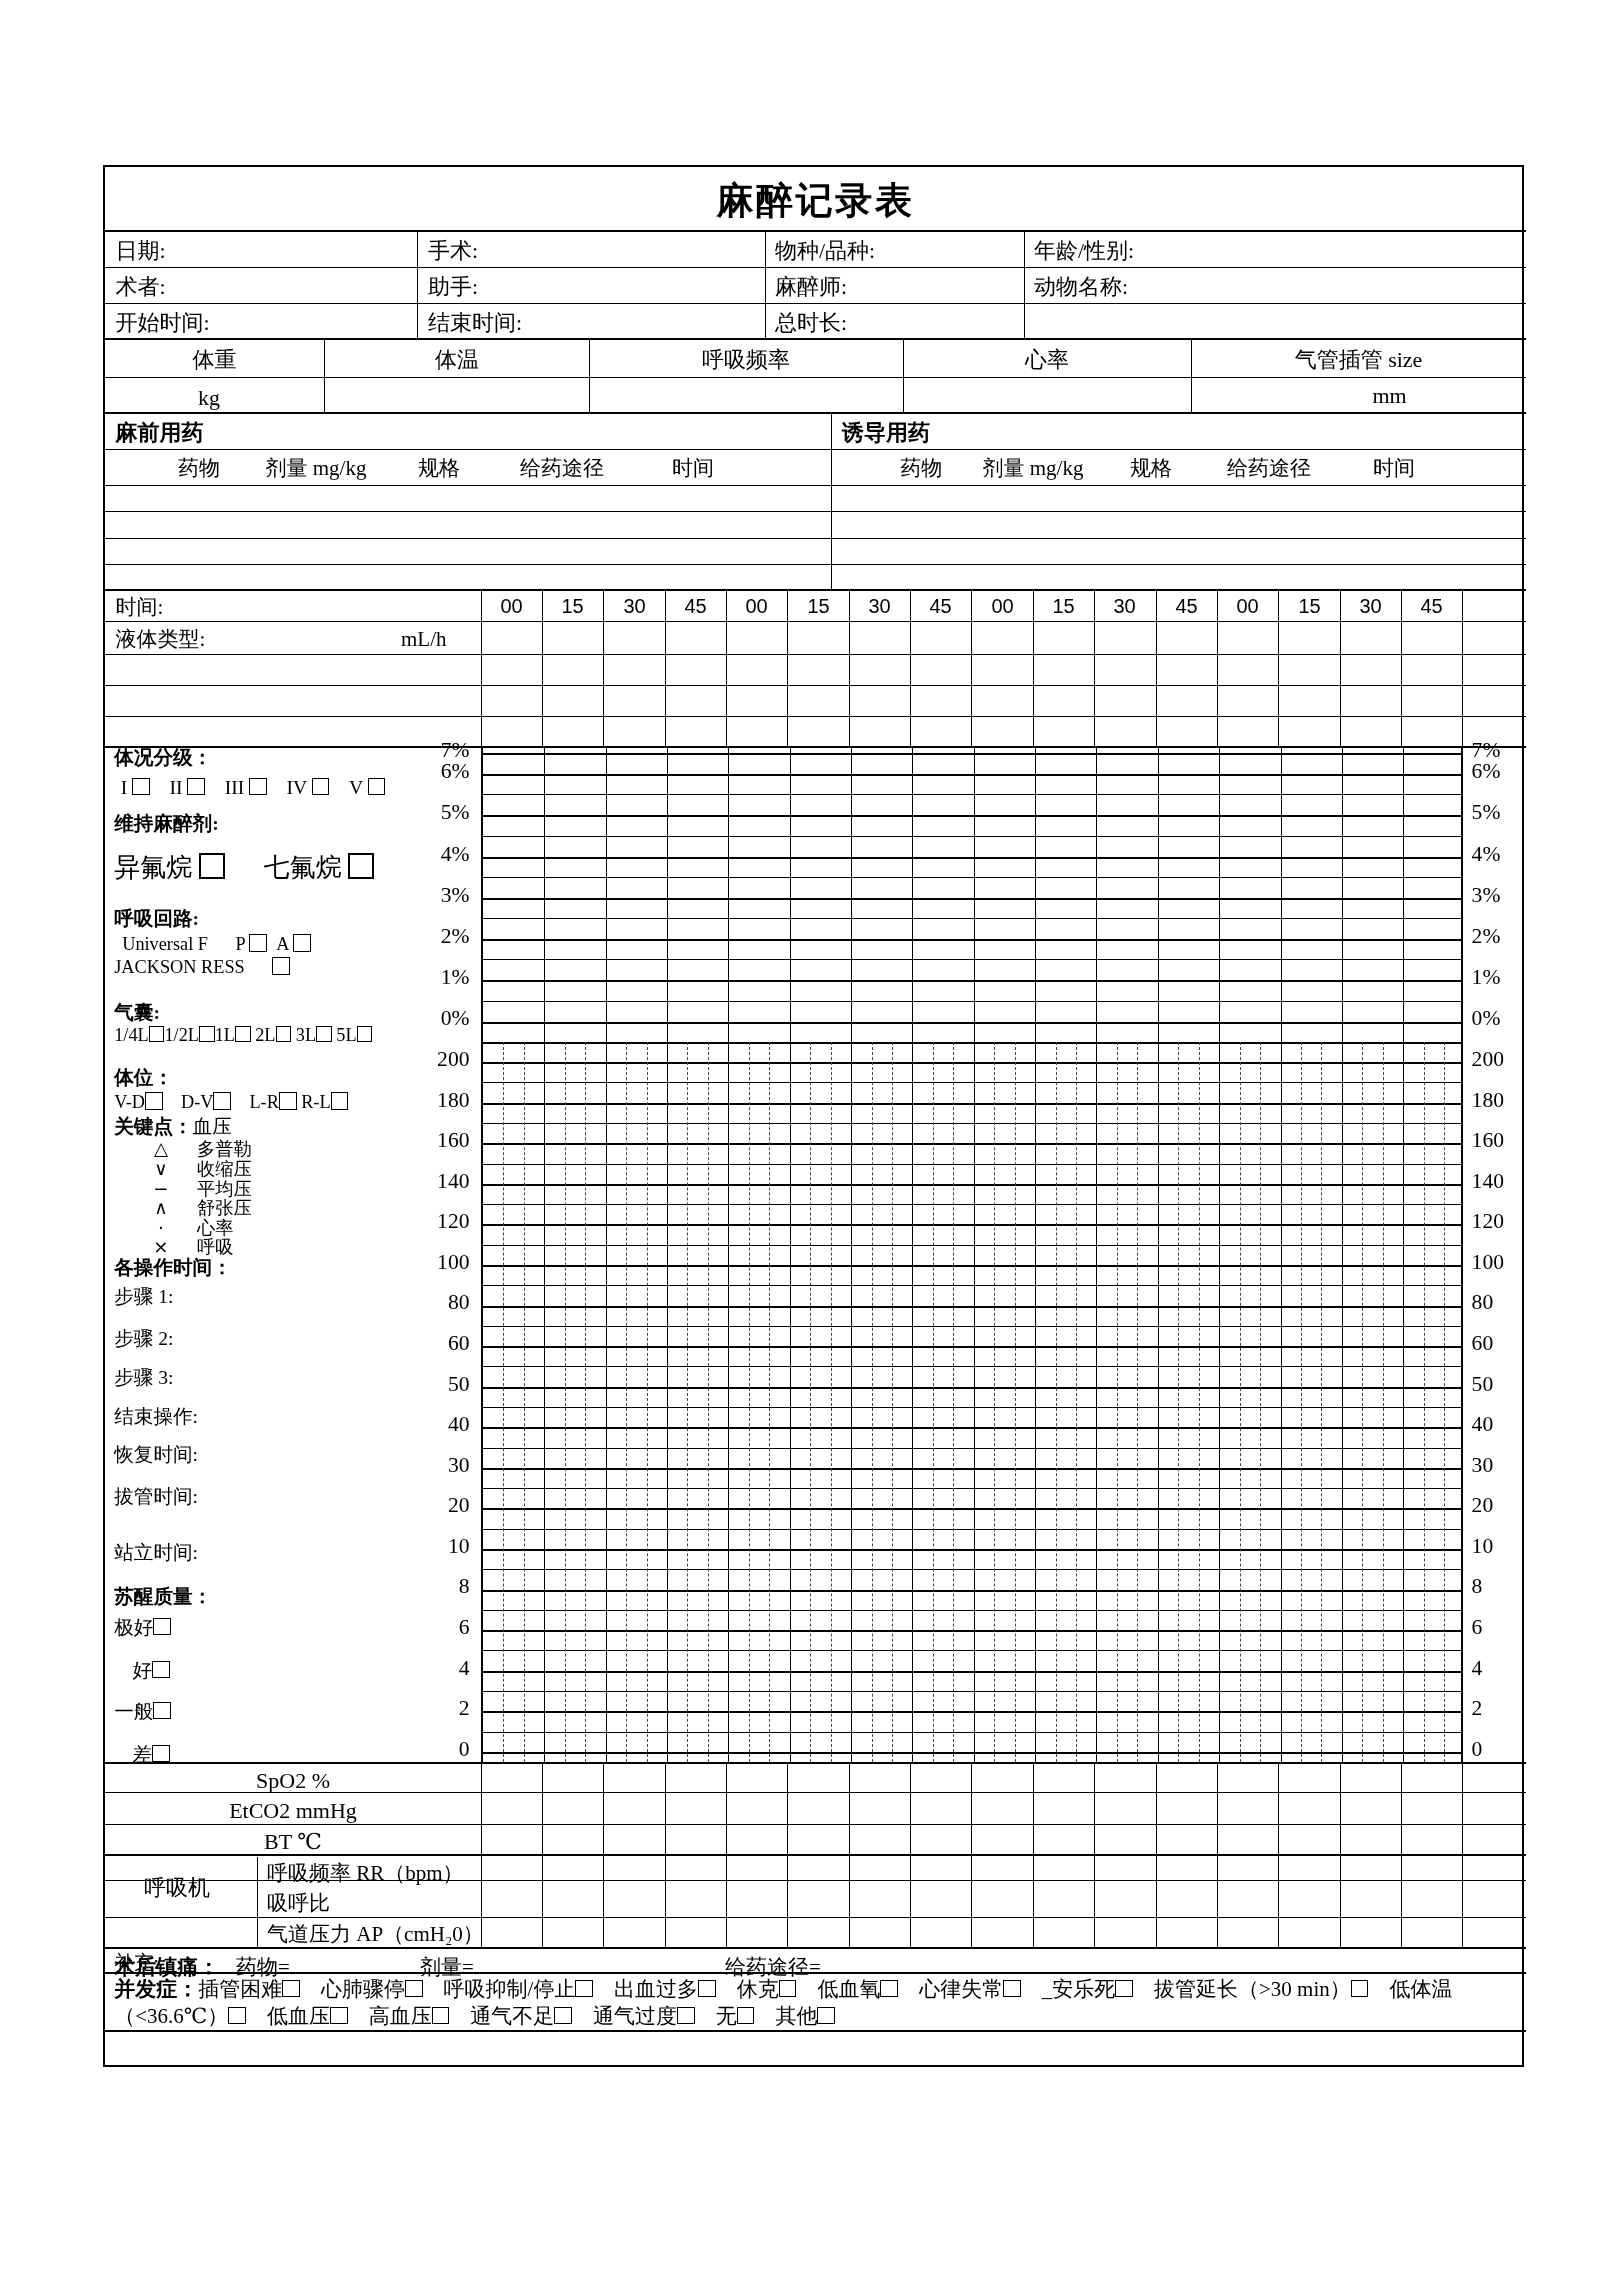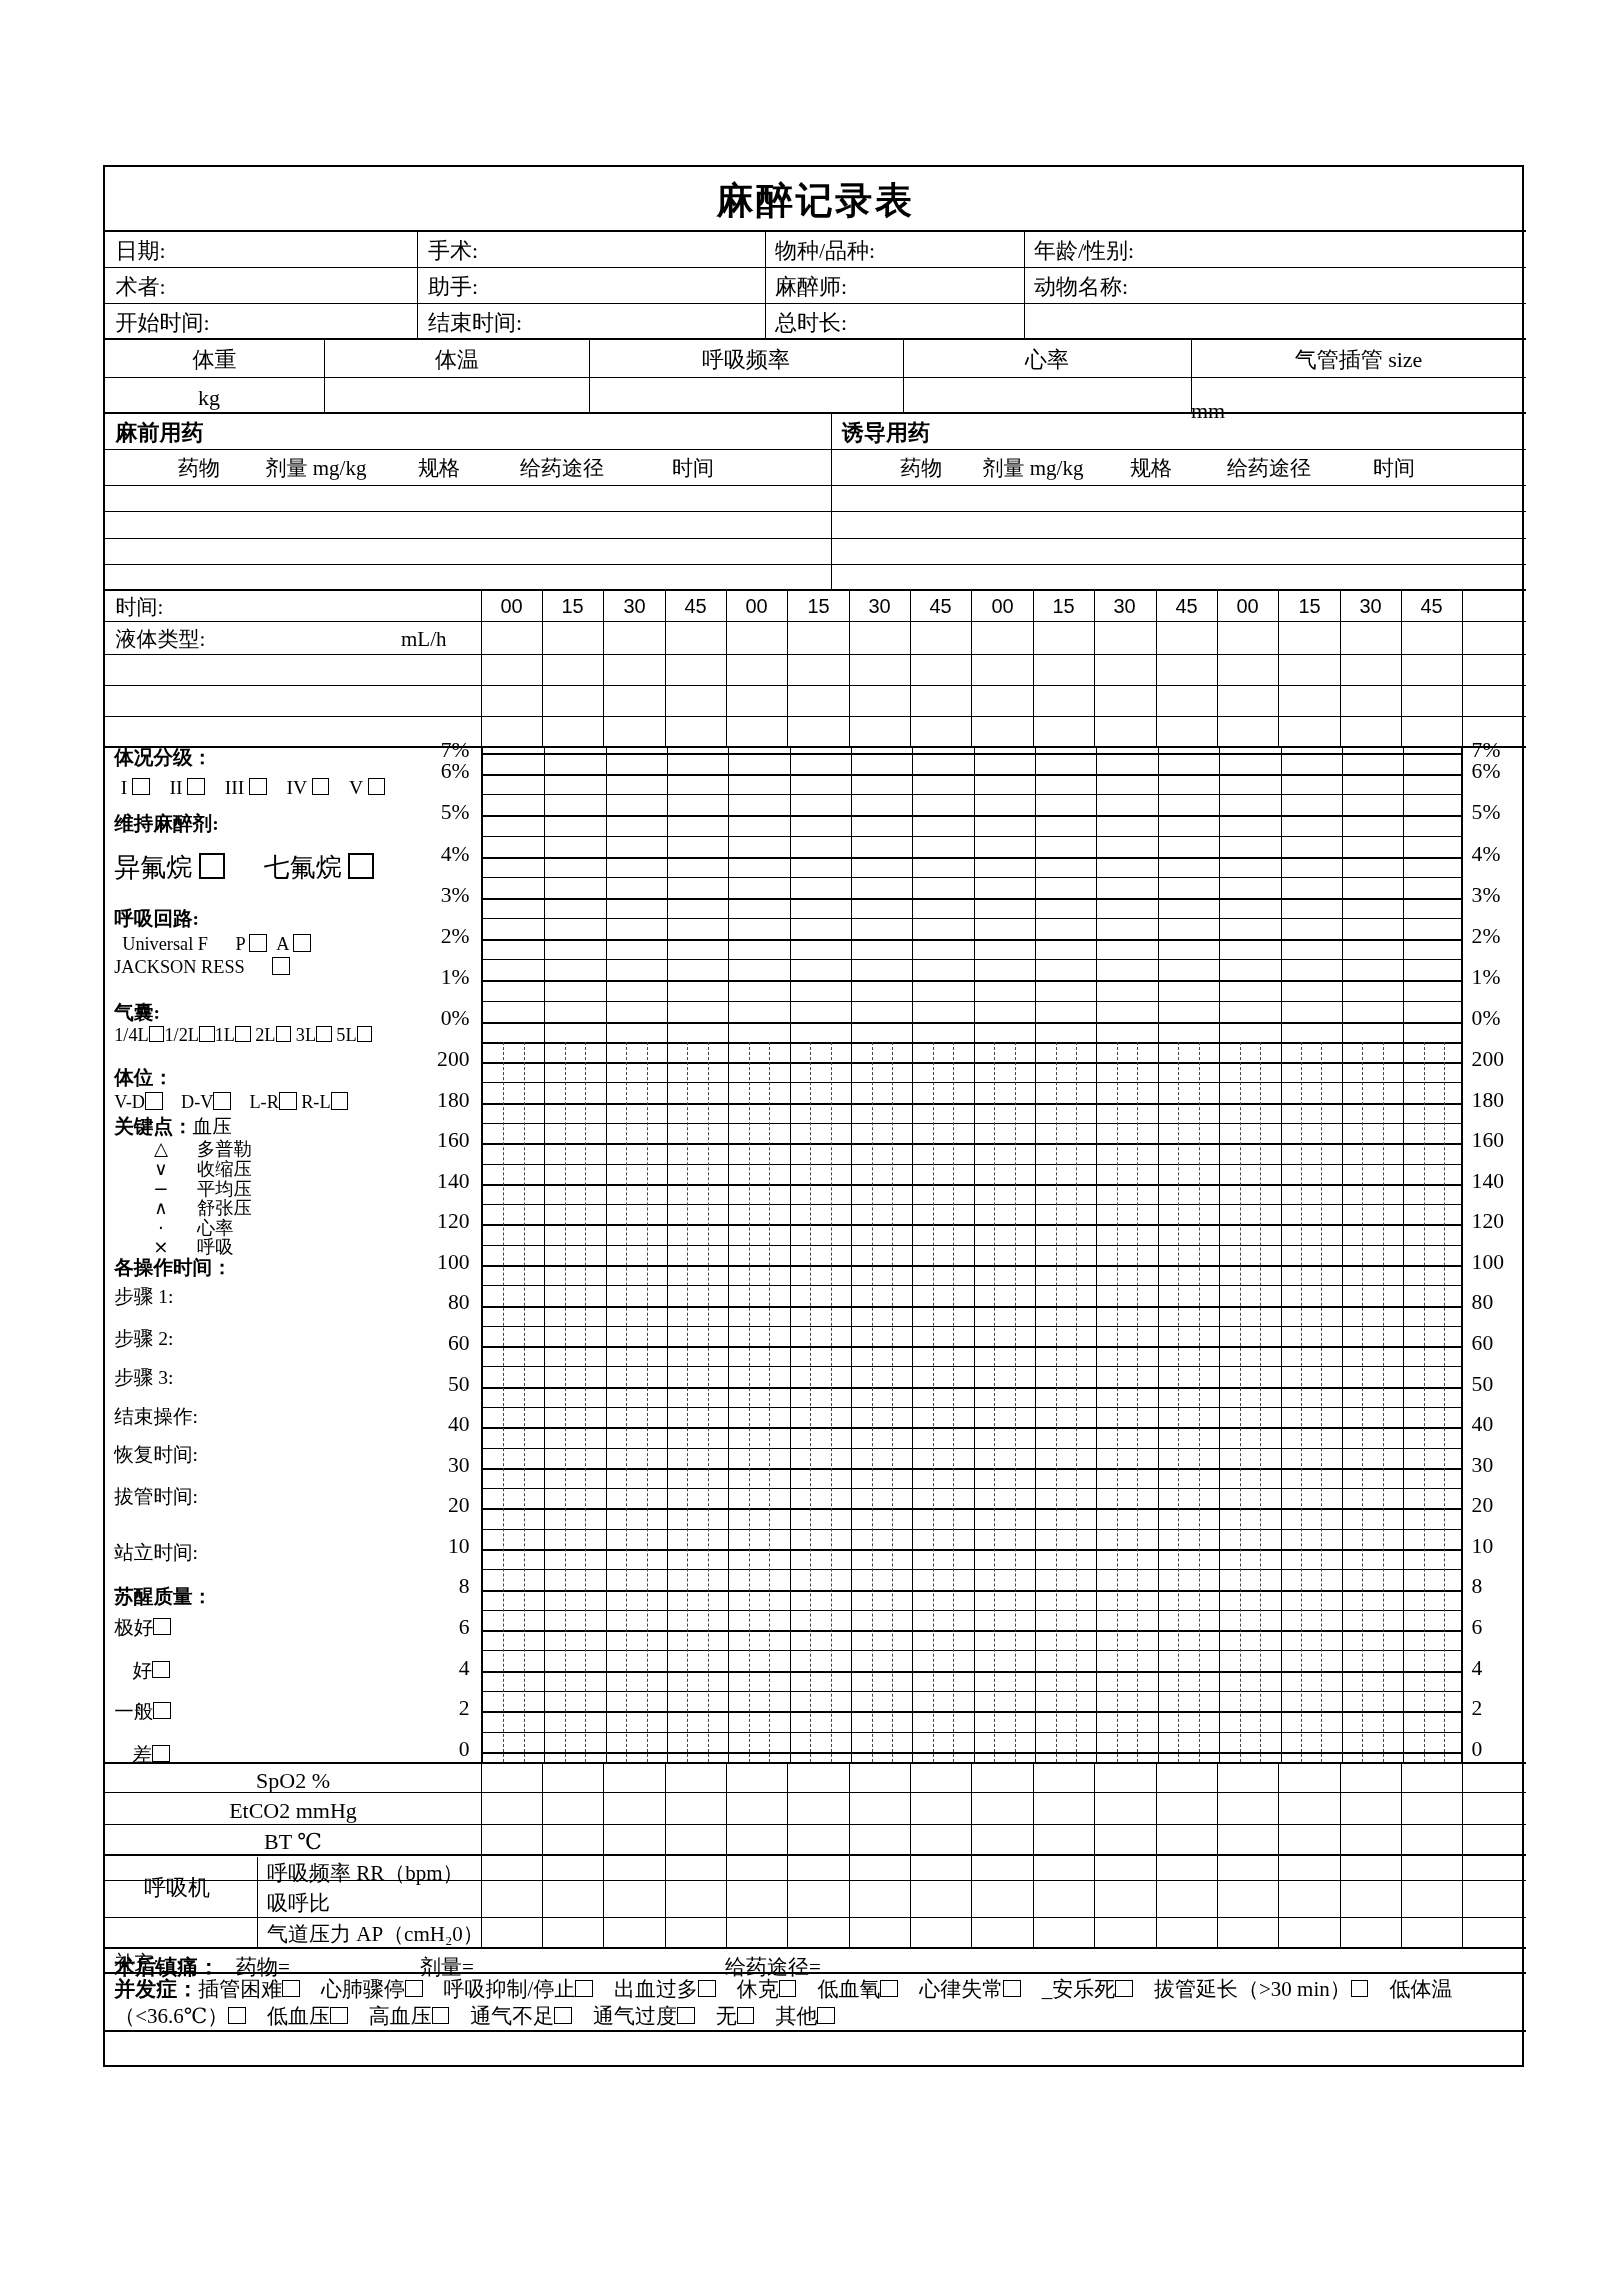--- a/index.html
+++ b/index.html
@@ -65,21 +65,21 @@
 
     <div class="row bb2" style="top:173px;height:38px;">
       <span class="lbl f34 center" style="left:0;width:219px;top:7.9px;">体重</span>
       <span class="lbl f34 center" style="left:219px;width:266px;top:7.9px;">体温</span>
       <span class="lbl f34 center" style="left:484px;width:314px;top:7.9px;">呼吸频率</span>
       <span class="lbl f34 center" style="left:798px;width:288px;top:7.9px;">心率</span>
       <span class="lbl f34 center" style="left:1086px;width:335px;top:7.9px;">气管插管 size</span>
     </div>
     <div class="row bb3" style="top:211px;height:36px;">
       <span class="lbl f34" style="left:0;width:208px;top:7.9px;text-align:center;">kg</span>
-      <span class="lbl f34" style="left:1086px;width:325px;top:21px;text-align:left;">mm</span>
+      <span class="lbl f34" style="left:1086px;width:325px;top:6px;text-align:center;padding-left:36px;">mm</span>
     </div>
     <div class="vline" style="left:219px;top:173px;height:74px;"></div>
     <div class="vline" style="left:484px;top:173px;height:74px;"></div>
     <div class="vline" style="left:798px;top:173px;height:74px;"></div>
     <div class="vline" style="left:1086px;top:173px;height:74px;"></div>
 
     <div class="row bb2" style="top:247px;height:36px;">
       <span class="lbl f34 bold" style="left:10.5px;top:6.5px;">麻前用药</span>
       <span class="lbl f34 bold" style="left:737px;top:6.5px;">诱导用药</span>
     </div>

